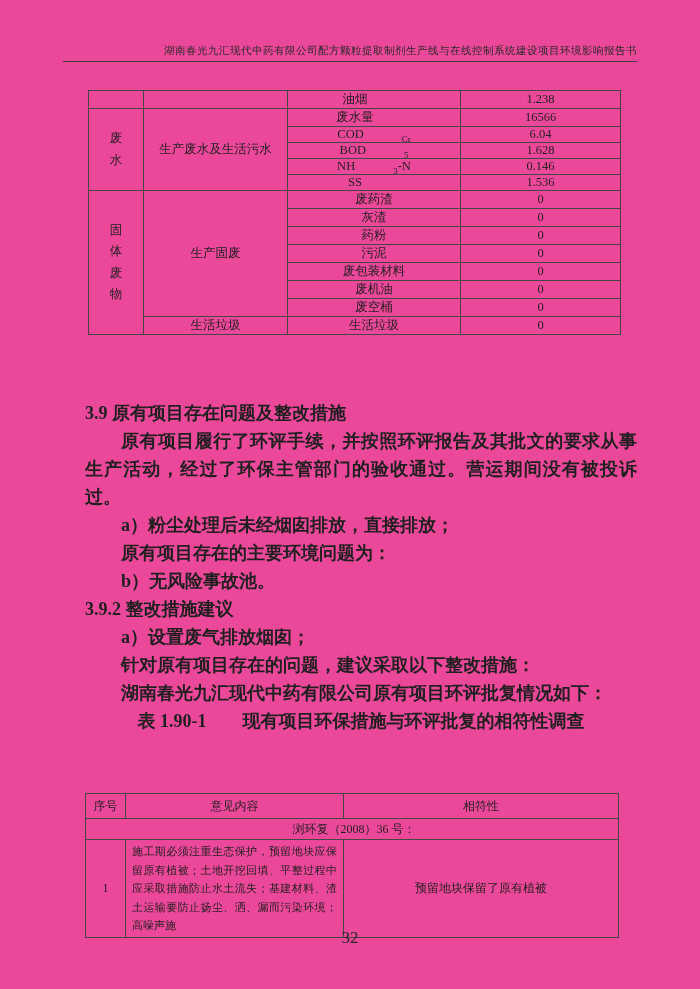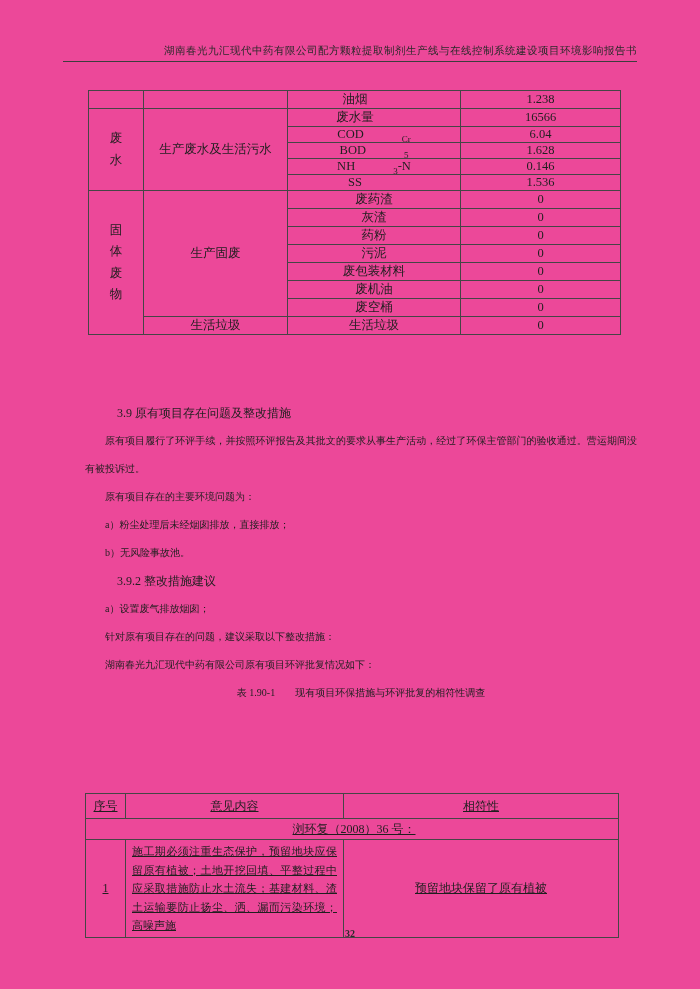--- a/index.html
+++ b/index.html
@@ -47,46 +47,45 @@
   .vlabel { white-space: pre-line; line-height: 1.7; }
   .top-table sub { font-size: 9px; line-height: 0; padding-left: 38px; }
   
   .body-text {
     position: absolute;
     top: 399px;
     left: 85px;
     width: 552px;
   }
   .body-text p, .body-text h3 {
-    font-size: 10px;
+    font-size: 18px;
     line-height: 28px;
-    font-weight: normal;
+    font-weight: bold;
     text-align: justify;
   }
   .body-text h3 {
-    font-size: 12px;
-    font-weight: normal;
+    font-size: 18px;
+    font-weight: bold;
     text-align: left;
-    margin-left: 32px;
   }
   .indent { text-indent: 2em; }
   .caption {
     font-size: 14px;
     font-weight: bold;
     text-align: center !important;
     line-height: 28px;
   }
   
   .bottom-table {
     position: absolute;
     top: 793px;
     left: 85px;
     width: 533px;
   }
-  .bottom-table td { font-size: 12px; text-decoration: underline; }
+  .bottom-table td { font-size: 12px; }
   .bt-header td { height: 25px; }
   .bt-docrow td {
     height: 21px;
     text-align: center;
     padding-left: 8px;
   }
   .bt-row { height: 81px; }
   .bt-content {
     text-align: justify;
     font-size: 11px !important;
@@ -94,23 +93,22 @@
     padding: 2px 6px;
     vertical-align: middle;
   }
   
   .page-number {
     position: absolute;
     top: 928px;
     left: 0;
     width: 100%;
     text-align: center;
-    font-size: 10px;
+    font-size: 17px;
     color: #2a2a2a;
-    font-weight: bold;
   }
 </style>
 </head>
 <body>
 
 <div class="page">
 
   <div class="doc-header">湖南春光九汇现代中药有限公司配方颗粒提取制剂生产线与在线控制系统建设项目环境影响报告书</div>
 
   <table class="top-table">
@@ -187,22 +185,22 @@
         <td>生活垃圾</td>
         <td><span>生活垃圾</span></td>
         <td>0</td>
       </tr>
     </tbody>
   </table>
 
   <div class="body-text">
     <h3>3.9  原有项目存在问题及整改措施</h3>
     <p class="indent">原有项目履行了环评手续，并按照环评报告及其批文的要求从事生产活动，经过了环保主管部门的验收通过。营运期间没有被投诉过。</p>
+    <p class="indent">a）粉尘处理后未经烟囱排放，直接排放；</p>
     <p class="indent">原有项目存在的主要环境问题为：</p>
-    <p class="indent">a）粉尘处理后未经烟囱排放，直接排放；</p>
     <p class="indent">b）无风险事故池。</p>
     <h3>3.9.2   整改措施建议</h3>
     <p class="indent">a）设置废气排放烟囱；</p>
     <p class="indent">针对原有项目存在的问题，建议采取以下整改措施：</p>
     <p class="indent">湖南春光九汇现代中药有限公司原有项目环评批复情况如下：</p>
     <p class="caption">表 1.90-1　　现有项目环保措施与环评批复的相符性调查</p>
   </div>
 
   <table class="bottom-table">
     <colgroup>

